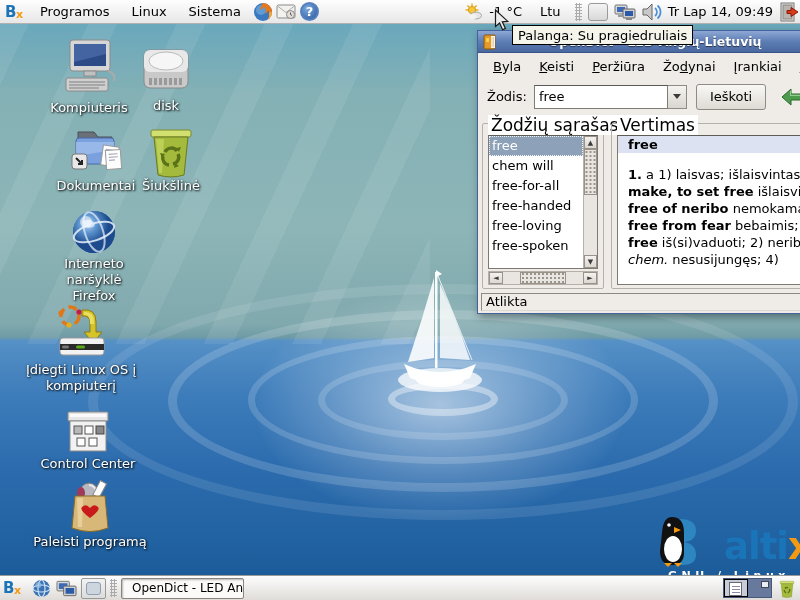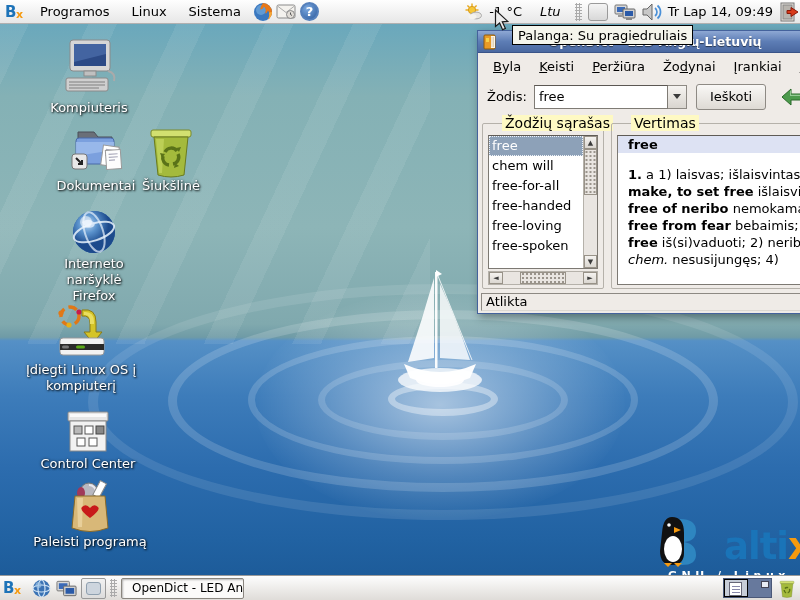--- a/index.html
+++ b/index.html
@@ -62,21 +62,21 @@
   .combo input { width:134px; height:24px; border:1px solid #7f7b75; border-top-color:#5c5853; background:#fff;
     font:13px "DejaVu Sans",sans-serif; padding:0 4px; outline:none; }
   .combo-btn { width:19px; height:24px; border:1px solid #8e8a84; border-left:none; background:linear-gradient(#f6f4f1,#d9d5cf);
     display:flex; align-items:center; justify-content:center; }
   .arrow-down { width:0; height:0; border-left:4px solid transparent; border-right:4px solid transparent; border-top:5px solid #3a3a3a; }
   .search-btn { margin-left:9px; height:26px; padding:0 13px; border:1px solid #8e8a84; border-radius:3px;
     background:linear-gradient(#f9f8f6,#dedad4); font:13px "DejaVu Sans",sans-serif; }
   .back-arrow { margin-left:15px; }
   .content { display:flex; padding:3px 4px 0 4px; height:180px; }
   .frame { position:relative; border:1px solid #b5b1aa; border-radius:2px; margin-top:7px; height:166px; }
-  .frame-label { position:absolute; top:-9px; left:19px; background:#fef9c3; padding:0 3px; font-size:14px; white-space:nowrap; }
+  .frame-label { position:absolute; top:-9px; left:5px; background:#ffffff; padding:0 3px; font-size:17px; white-space:nowrap; }
   .frame-left { width:122px; margin-right:7px; flex:none; }
   .frame-right { flex:1; }
   .listbox { position:absolute; left:5px; top:11px; width:110px; height:134px; background:#fff;
     border:1px solid #7d7973; border-top-color:#5f5b56; display:flex; }
   .list-items { flex:1; font-size:13px; overflow:hidden; }
   .list-row { height:20px; line-height:20px; padding-left:3px; white-space:nowrap; overflow:hidden; }
   .list-row.selected { background:#8da1b8; color:#fff; outline:1px dotted #eef2f8; outline-offset:-1px; }
   .vscroll { width:14px; background:#e9e5e1; border-left:1px solid #b5b1aa; display:flex; flex-direction:column; }
   .scroll-btn { height:13px; background:linear-gradient(#f4f2ef,#dbd7d1); border:1px solid #989288; font-size:7px;
     display:flex; align-items:center; justify-content:center; color:#3a3a3a; flex:none; }
@@ -170,20 +170,37 @@
       <rect x="16" y="6" width="32" height="22" fill="#2c4a86"></rect>
       <path d="M16,6 h32 v10 l-32,8 Z" fill="#4a6aa8" opacity="0.8"></path>
       <rect x="26" y="33" width="12" height="5" fill="#c0c0c0" stroke="#8a8a8a"></rect>
       <rect x="8" y="40" width="42" height="13" rx="2" fill="#cfcfcf" stroke="#8a8a8a"></rect>
       <path d="M11,44 h36 M11,47 h36 M11,50 h30" stroke="#9a9a9a" stroke-width="1.4"></path>
       <path d="M50,33 q8,2 6,10" stroke="#aaa" fill="none" stroke-width="2"></path>
     </svg>
     <span class="lbl">Kompiuteris</span>
   </div>
 
+  <div class="dicon" style="left:126px; top:42px; width:80px;">
+    <svg width="52" height="56" viewBox="0 0 52 56">
+      <rect x="4" y="8" width="44" height="38" rx="6" fill="#c9c9c9" stroke="#888"></rect>
+      <rect x="4" y="8" width="44" height="22" rx="6" fill="#e8e8e8"></rect>
+      <ellipse cx="26" cy="19" rx="17" ry="9" fill="#f6f6f6" stroke="#bbb"></ellipse>
+      <g fill="#9a9a9a">
+          <rect x="9" y="36" width="3" height="7"></rect>
+          <rect x="14" y="36" width="3" height="7"></rect>
+          <rect x="19" y="36" width="3" height="7"></rect>
+          <rect x="24" y="36" width="3" height="7"></rect>
+          <rect x="29" y="36" width="3" height="7"></rect>
+          <rect x="34" y="36" width="3" height="7"></rect>
+          <rect x="39" y="36" width="3" height="7"></rect>
+        </g>
+    </svg>
+    <span class="lbl">disk</span>
+  </div>
 
   <div class="dicon" style="left:46px; top:126px; width:100px;">
     <svg width="60" height="52" viewBox="0 0 60 52">
       <path d="M12,6 h16 l4,5 h14 v10 h-34 Z" fill="#6a6f78" stroke="#4a4f58"></path>
       <rect x="10" y="12" width="38" height="26" rx="3" fill="#7ba0de" stroke="#4a6aa8"></rect>
       <path d="M10,16 h38 v8 l-38,6 Z" fill="#9dbcec" opacity="0.85"></path>
       <g transform="rotate(8 44 30)">
           <rect x="36" y="20" width="16" height="20" fill="#fff" stroke="#999"></rect>
           <path d="M39,24 h10 M39,27 h10 M39,30 h7" stroke="#aab" stroke-width="1.2"></path>
         </g>
@@ -397,21 +414,21 @@
             <line x1="12" y1="7" x2="14.5" y2="7"></line>
             <line x1="3.4" y1="2.4" x2="5.2" y2="4.2"></line>
             <line x1="10.8" y1="9.8" x2="12.6" y2="11.6"></line>
             <line x1="12.6" y1="2.4" x2="10.8" y2="4.2"></line>
           </g>
         <circle cx="8" cy="7" r="3.6" fill="#f6c838" stroke="#d89818"></circle>
         <ellipse cx="12" cy="12.5" rx="5.5" ry="3.4" fill="#e8e6e2" stroke="#aaa"></ellipse>
         <ellipse cx="8.5" cy="13.5" rx="4" ry="2.6" fill="#f4f2ee"></ellipse>
       </svg>
       <span>-1 °C</span>
-      <span class="kb-label" style="margin-left:10px;font-style:italic;">Ltu</span>
+      <span class="kb-label" style="margin-left:10px;">Ltu</span>
       <span class="handle" style="margin-left:6px;"></span>
       <span class="tray-square"></span>
       <svg width="22" height="18" viewBox="0 0 22 18">
         <rect x="1" y="2" width="12" height="9" rx="1" fill="#d8d8d8" stroke="#777"></rect>
         <rect x="3" y="4" width="8" height="5" fill="#3a6ab8"></rect>
         <rect x="9" y="6" width="12" height="9" rx="1" fill="#d0d0d0" stroke="#666"></rect>
         <rect x="11" y="8" width="8" height="5" fill="#2a5aa8"></rect>
         <rect x="4" y="12" width="5" height="2" fill="#999"></rect>
           <rect x="12" y="15" width="6" height="2" fill="#888"></rect>
       </svg>

